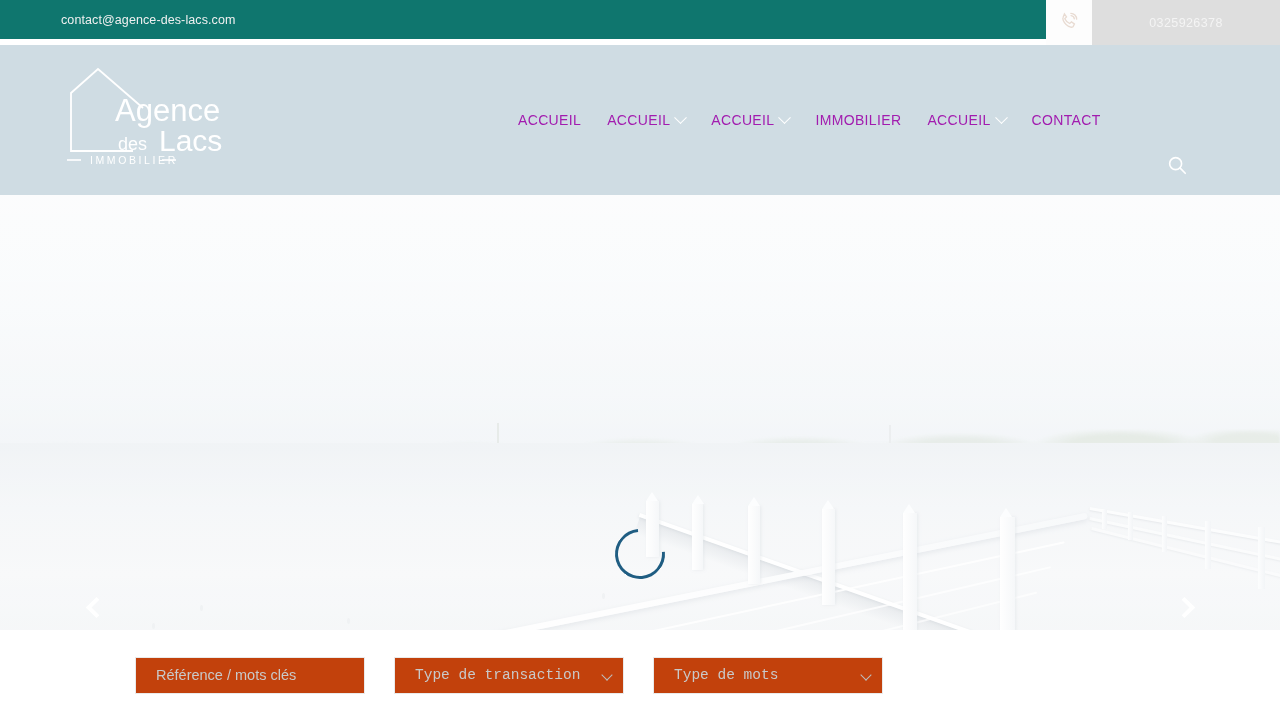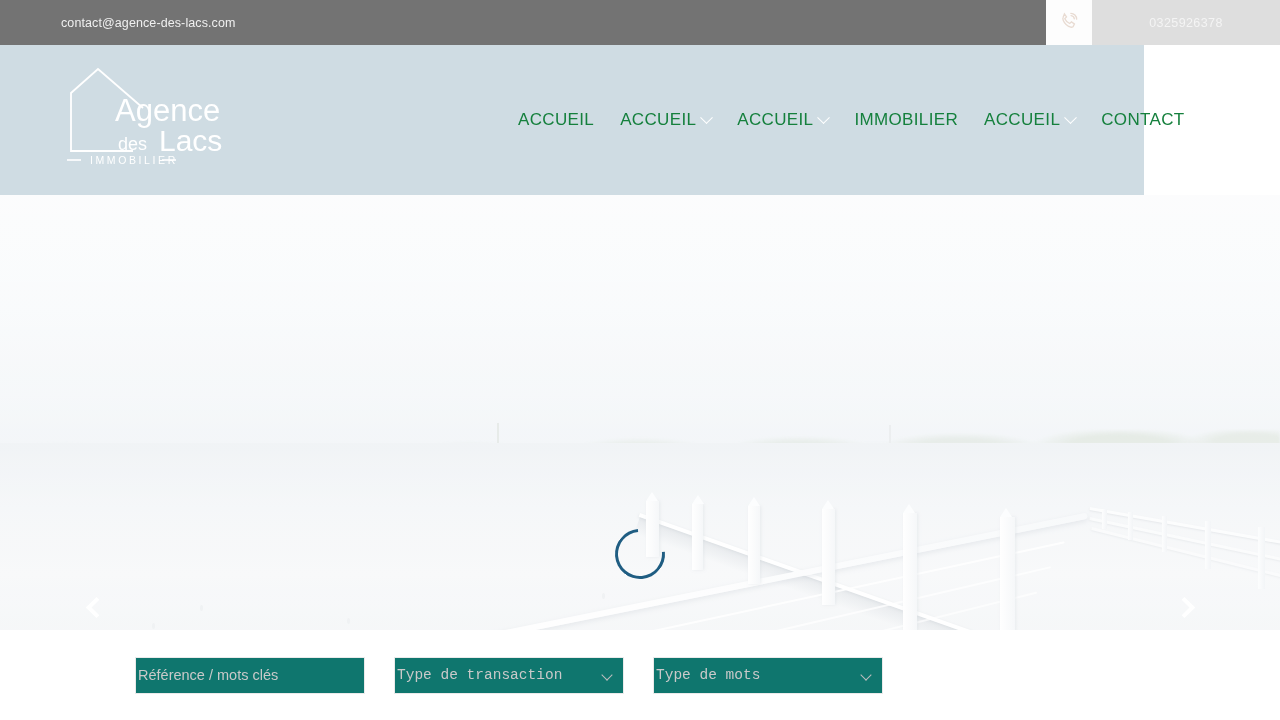--- a/index.html
+++ b/index.html
@@ -6,22 +6,22 @@
   html, body {
     width: 1280px; height: 720px;
     overflow: hidden;
     font-family: "Liberation Sans", sans-serif;
     background: #ffffff;
   }
 
   
   .topbar {
     position: absolute; top: 0; left: 0;
-    width: 1280px; height: 45px;
-    background: #737373;
+    width: 1280px; height: 39px;
+    background: #0f766e;
     display: flex; align-items: center;
   }
   .topbar-email {
     margin-left: 61px;
     font-size: 12.5px;
     color: #f0f0f0;
     letter-spacing: .1px;
     white-space: nowrap;
   }
   .topbar-right {
@@ -39,40 +39,40 @@
     background: #dedede;
     display: flex; align-items: center; justify-content: center;
     font-size: 12.5px;
     color: #f4f4f4;
     letter-spacing: .4px;
   }
 
   
   .header {
     position: absolute; top: 45px; left: 0;
-    width: 1144px; height: 150px;
+    width: 1280px; height: 150px;
     background: #cfdce3;
   }
   .logo {
     position: absolute; left: 63px; top: 18px;
     width: 230px; height: 115px;
   }
   .logo svg { display: block; }
 
   .nav {
     position: absolute; left: 505px; top: 0;
     height: 150px;
     display: flex; align-items: center;
     gap: 0;
   }
   .nav-item {
     display: flex; align-items: center; gap: 6px;
     padding: 0 13px;
-    color: #15803d;
-    font-size: 17px;
+    color: #a21caf;
+    font-size: 14px;
     letter-spacing: .35px;
     white-space: nowrap;
     cursor: pointer;
   }
   .nav-caret {
     display: inline-block;
     width: 9px; height: 9px;
     border-right: 1.6px solid #ffffff;
     border-bottom: 1.6px solid #ffffff;
     transform: rotate(45deg) translate(-2px,-2px);
@@ -240,25 +240,25 @@
   .search-panel {
     position: absolute; left: 85px; top: 630px;
     width: 1110px; height: 90px;
     background: #ffffff;
     display: flex; align-items: center;
     padding-left: 50px;
   }
   .field {
     height: 37px;
     border: 1px solid #eaeaea;
-    background: #0f766e;
+    background: #c2410c;
     color: #c9c9c9;
     font-size: 14.5px;
     font-family: "Liberation Sans", sans-serif;
-    padding: 0 2px;
+    padding: 0 20px;
     display: flex; align-items: center;
     position: relative;
   }
   .field.text { width: 230px; margin-right: 29px; }
   .field.sel  { width: 230px; margin-right: 29px; padding-right: 28px; font-family: Liberation Mono, monospace; }
   .field.sel .sel-caret {
     position: absolute; right: 12px; top: 13px;
     width: 8px; height: 8px;
     border-right: 1.7px solid #bdbdbd;
     border-bottom: 1.7px solid #bdbdbd;

